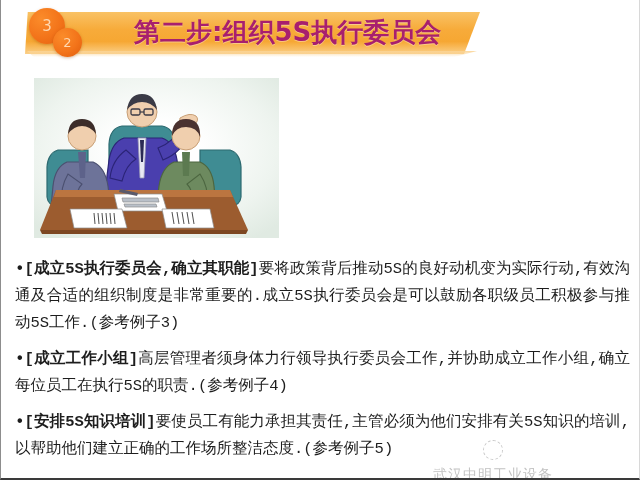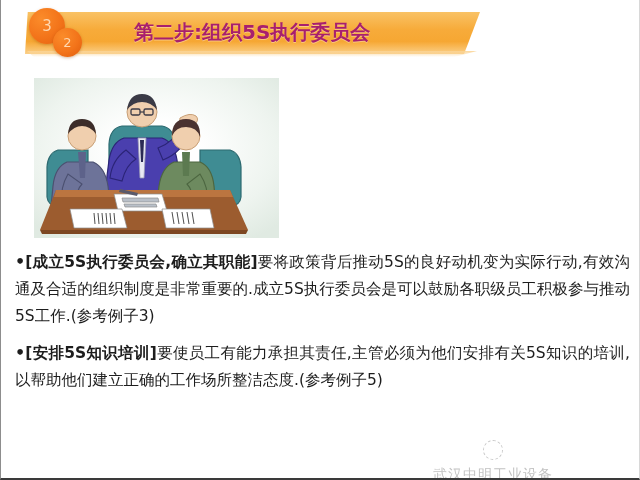--- a/index.html
+++ b/index.html
@@ -51,21 +51,21 @@
     width: 450px;
     height: 6px;
     background: linear-gradient(180deg, rgba(250,212,150,0.95) 0%, rgba(255,255,255,0) 100%);
     -webkit-clip-path: polygon(0% 0%, 100% 0%, 95% 100%, 1.5% 100%);
     clip-path: polygon(0% 0%, 100% 0%, 95% 100%, 1.5% 100%);
   }
   #banner-title {
     position: absolute;
     left: 133px;
     top: 13px;
-    font-size: 20px;
+    font-size: 26px;
     font-weight: bold;
     letter-spacing: 0px;
     color: #a81f6e;
     text-shadow: 0 1px 0 rgba(255,255,255,0.35);
     white-space: nowrap;
     line-height: 30px;
   }
 
   
   .step-circle {
@@ -103,22 +103,23 @@
     width: 245px;
     height: 160px;
     background: radial-gradient(ellipse at 50% 45%, #ffffff 30%, #eef4ee 70%, #e3ece4 100%);
   }
   #illustration svg { display: block; }
 
   
   #body-text {
     position: absolute;
     left: 14px;
-    top: 248px;
+    top: 256px;
     width: 615px;
+    font-family: Liberation Mono, monospace;
   }
   .para {
     margin: 0 0 9px 0;
     font-size: 15.5px;
     line-height: 27px;
     color: #1d1d1d;
     text-align: justify;
     text-justify: inter-character;
   }
   .para:last-child { margin-bottom: 11px; }
@@ -234,20 +235,23 @@
       <path d="M86 111 l18 4 -1 3 -18 -4 z" fill="#5a5a6a"></path>
     </svg>
   </div>
 
   <div id="body-text">
 
     <p class="para">
       <span class="bullet">•</span><span class="lead">[成立5S执行委员会,确立其职能]</span><span>要将政策背后推动5S的良好动机变为实际行动,有效沟通及合适的组织制度是非常重要的.成立5S执行委员会是可以鼓励各职级员工积极参与推动5S工作.(参考例子3)</span>
     </p>
 
+    <p class="para">
+      <span class="bullet">•</span><span class="lead">[成立工作小组]</span><span>高层管理者须身体力行领导执行委员会工作,并协助成立工作小组,确立每位员工在执行5S的职责.(参考例子4)</span>
+    </p>
 
     <p class="para">
       <span class="bullet">•</span><span class="lead">[安排5S知识培训]</span><span>要使员工有能力承担其责任,主管必须为他们安排有关5S知识的培训,以帮助他们建立正确的工作场所整洁态度.(参考例子5)</span>
     </p>
 
   </div>
 
   <div id="watermark">
     <span id="watermark-mark"></span>
     <span id="watermark-text">武汉中明工业设备</span>

